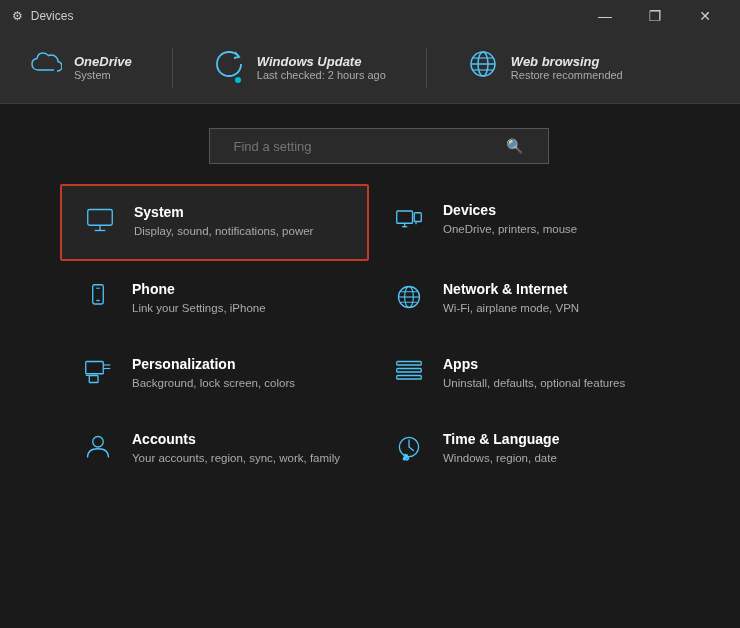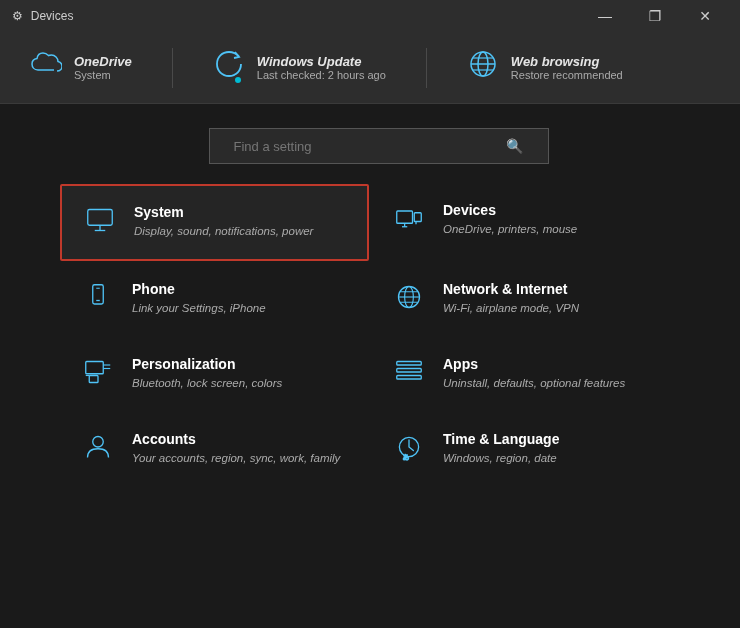--- a/index.html
+++ b/index.html
@@ -156,21 +156,20 @@
     .setting-info .setting-name {
       font-size: 14px;
       font-weight: 600;
       color: #ffffff;
       margin-bottom: 3px;
     }
     .setting-info .setting-desc {
       font-size: 11.5px;
       color: #aaaaaa;
       line-height: 1.4;
-      font-style: italic;
     }
 
     
     .svg-icon {
       width: 32px;
       height: 32px;
       fill: none;
       stroke: #4fc3f7;
       stroke-width: 1.5;
     }
@@ -323,21 +322,21 @@
       <svg class="svg-icon-sm" viewBox="0 0 32 32">
         <rect x="2" y="4" width="20" height="14" rx="1" stroke="#4fc3f7" stroke-width="1.5" fill="none"></rect>
         <rect x="6" y="20" width="10" height="8" rx="1" stroke="#4fc3f7" stroke-width="1.5" fill="none"></rect>
         <line x1="22" y1="8" x2="30" y2="8" stroke="#4fc3f7" stroke-width="1.3"></line>
         <line x1="22" y1="12" x2="30" y2="12" stroke="#4fc3f7" stroke-width="1.3"></line>
         <line x1="2" y1="20" x2="6" y2="20" stroke="#4fc3f7" stroke-width="1.3"></line>
       </svg>
     </div>
     <div class="setting-info">
       <div class="setting-name">Personalization</div>
-      <div class="setting-desc">Bluetooth, lock screen, colors</div>
+      <div class="setting-desc">Background, lock screen, colors</div>
     </div>
   </div>
 
   <div class="setting-item">
     <div class="setting-icon">
       <svg class="svg-icon-sm" viewBox="0 0 32 32">
         <rect x="2" y="4" width="28" height="4" rx="1" stroke="#4fc3f7" stroke-width="1.5" fill="none"></rect>
         <rect x="2" y="12" width="28" height="4" rx="1" stroke="#4fc3f7" stroke-width="1.5" fill="none"></rect>
         <rect x="2" y="20" width="28" height="4" rx="1" stroke="#4fc3f7" stroke-width="1.5" fill="none"></rect>
       </svg>

